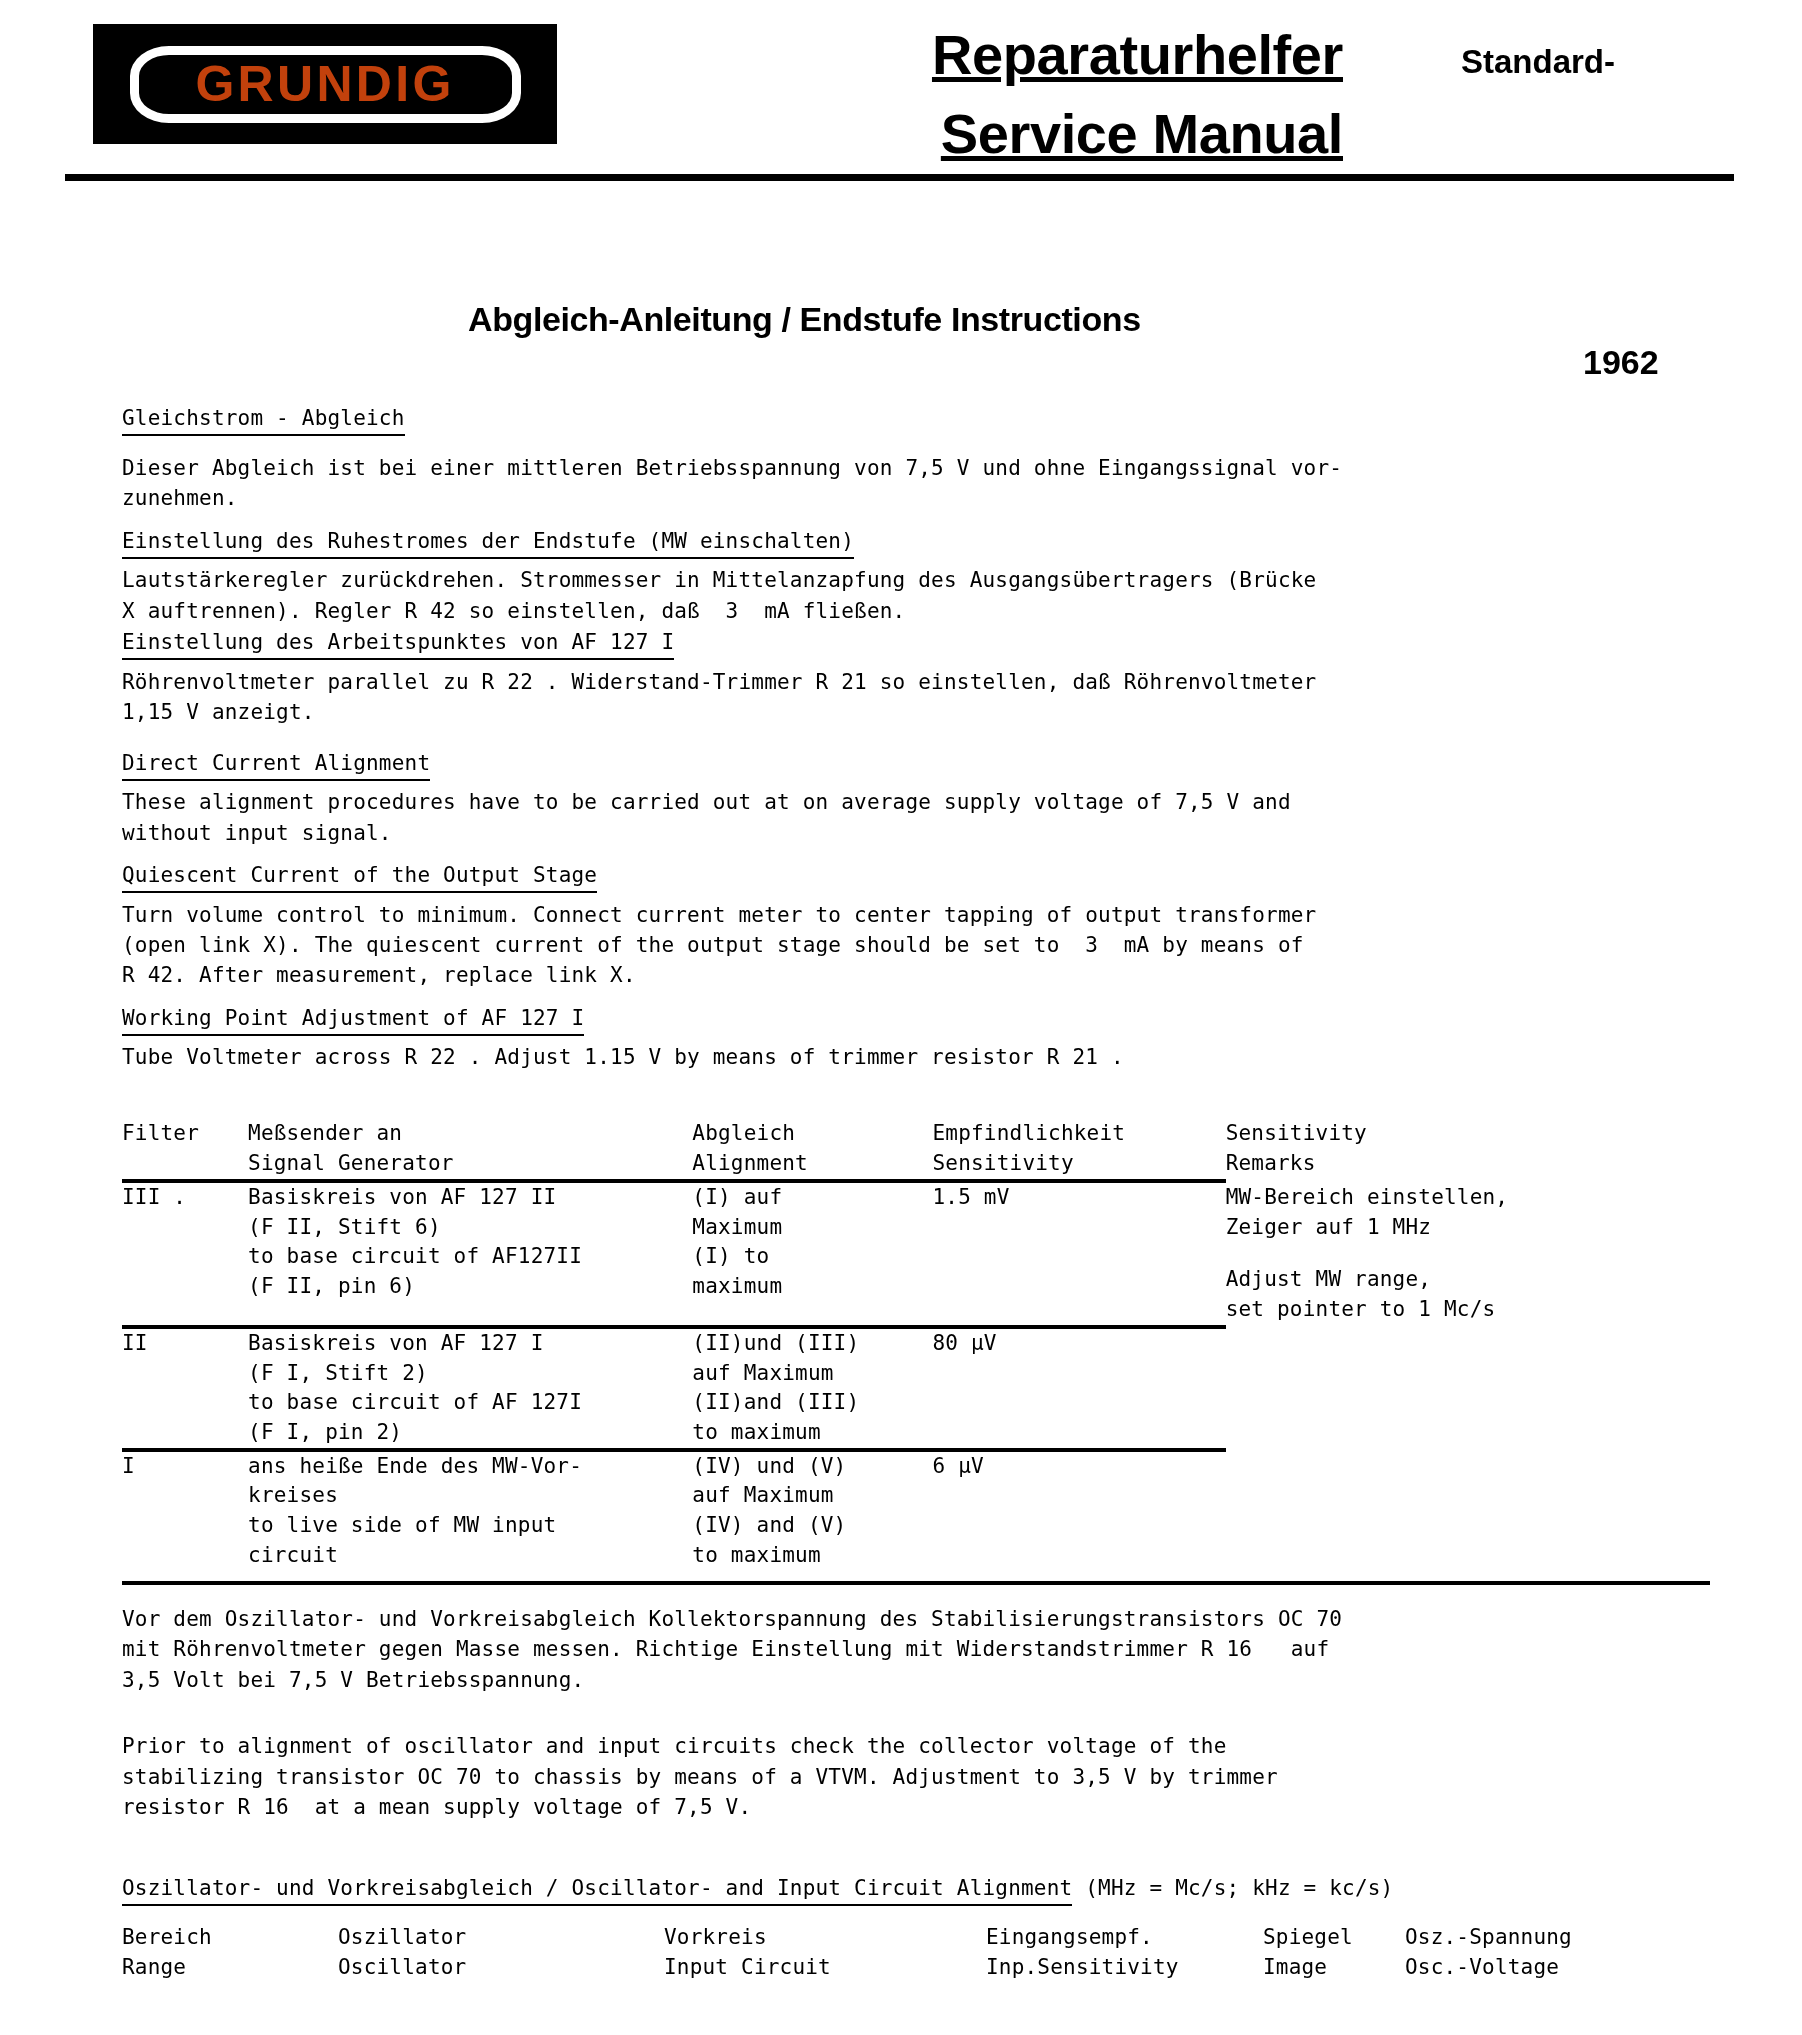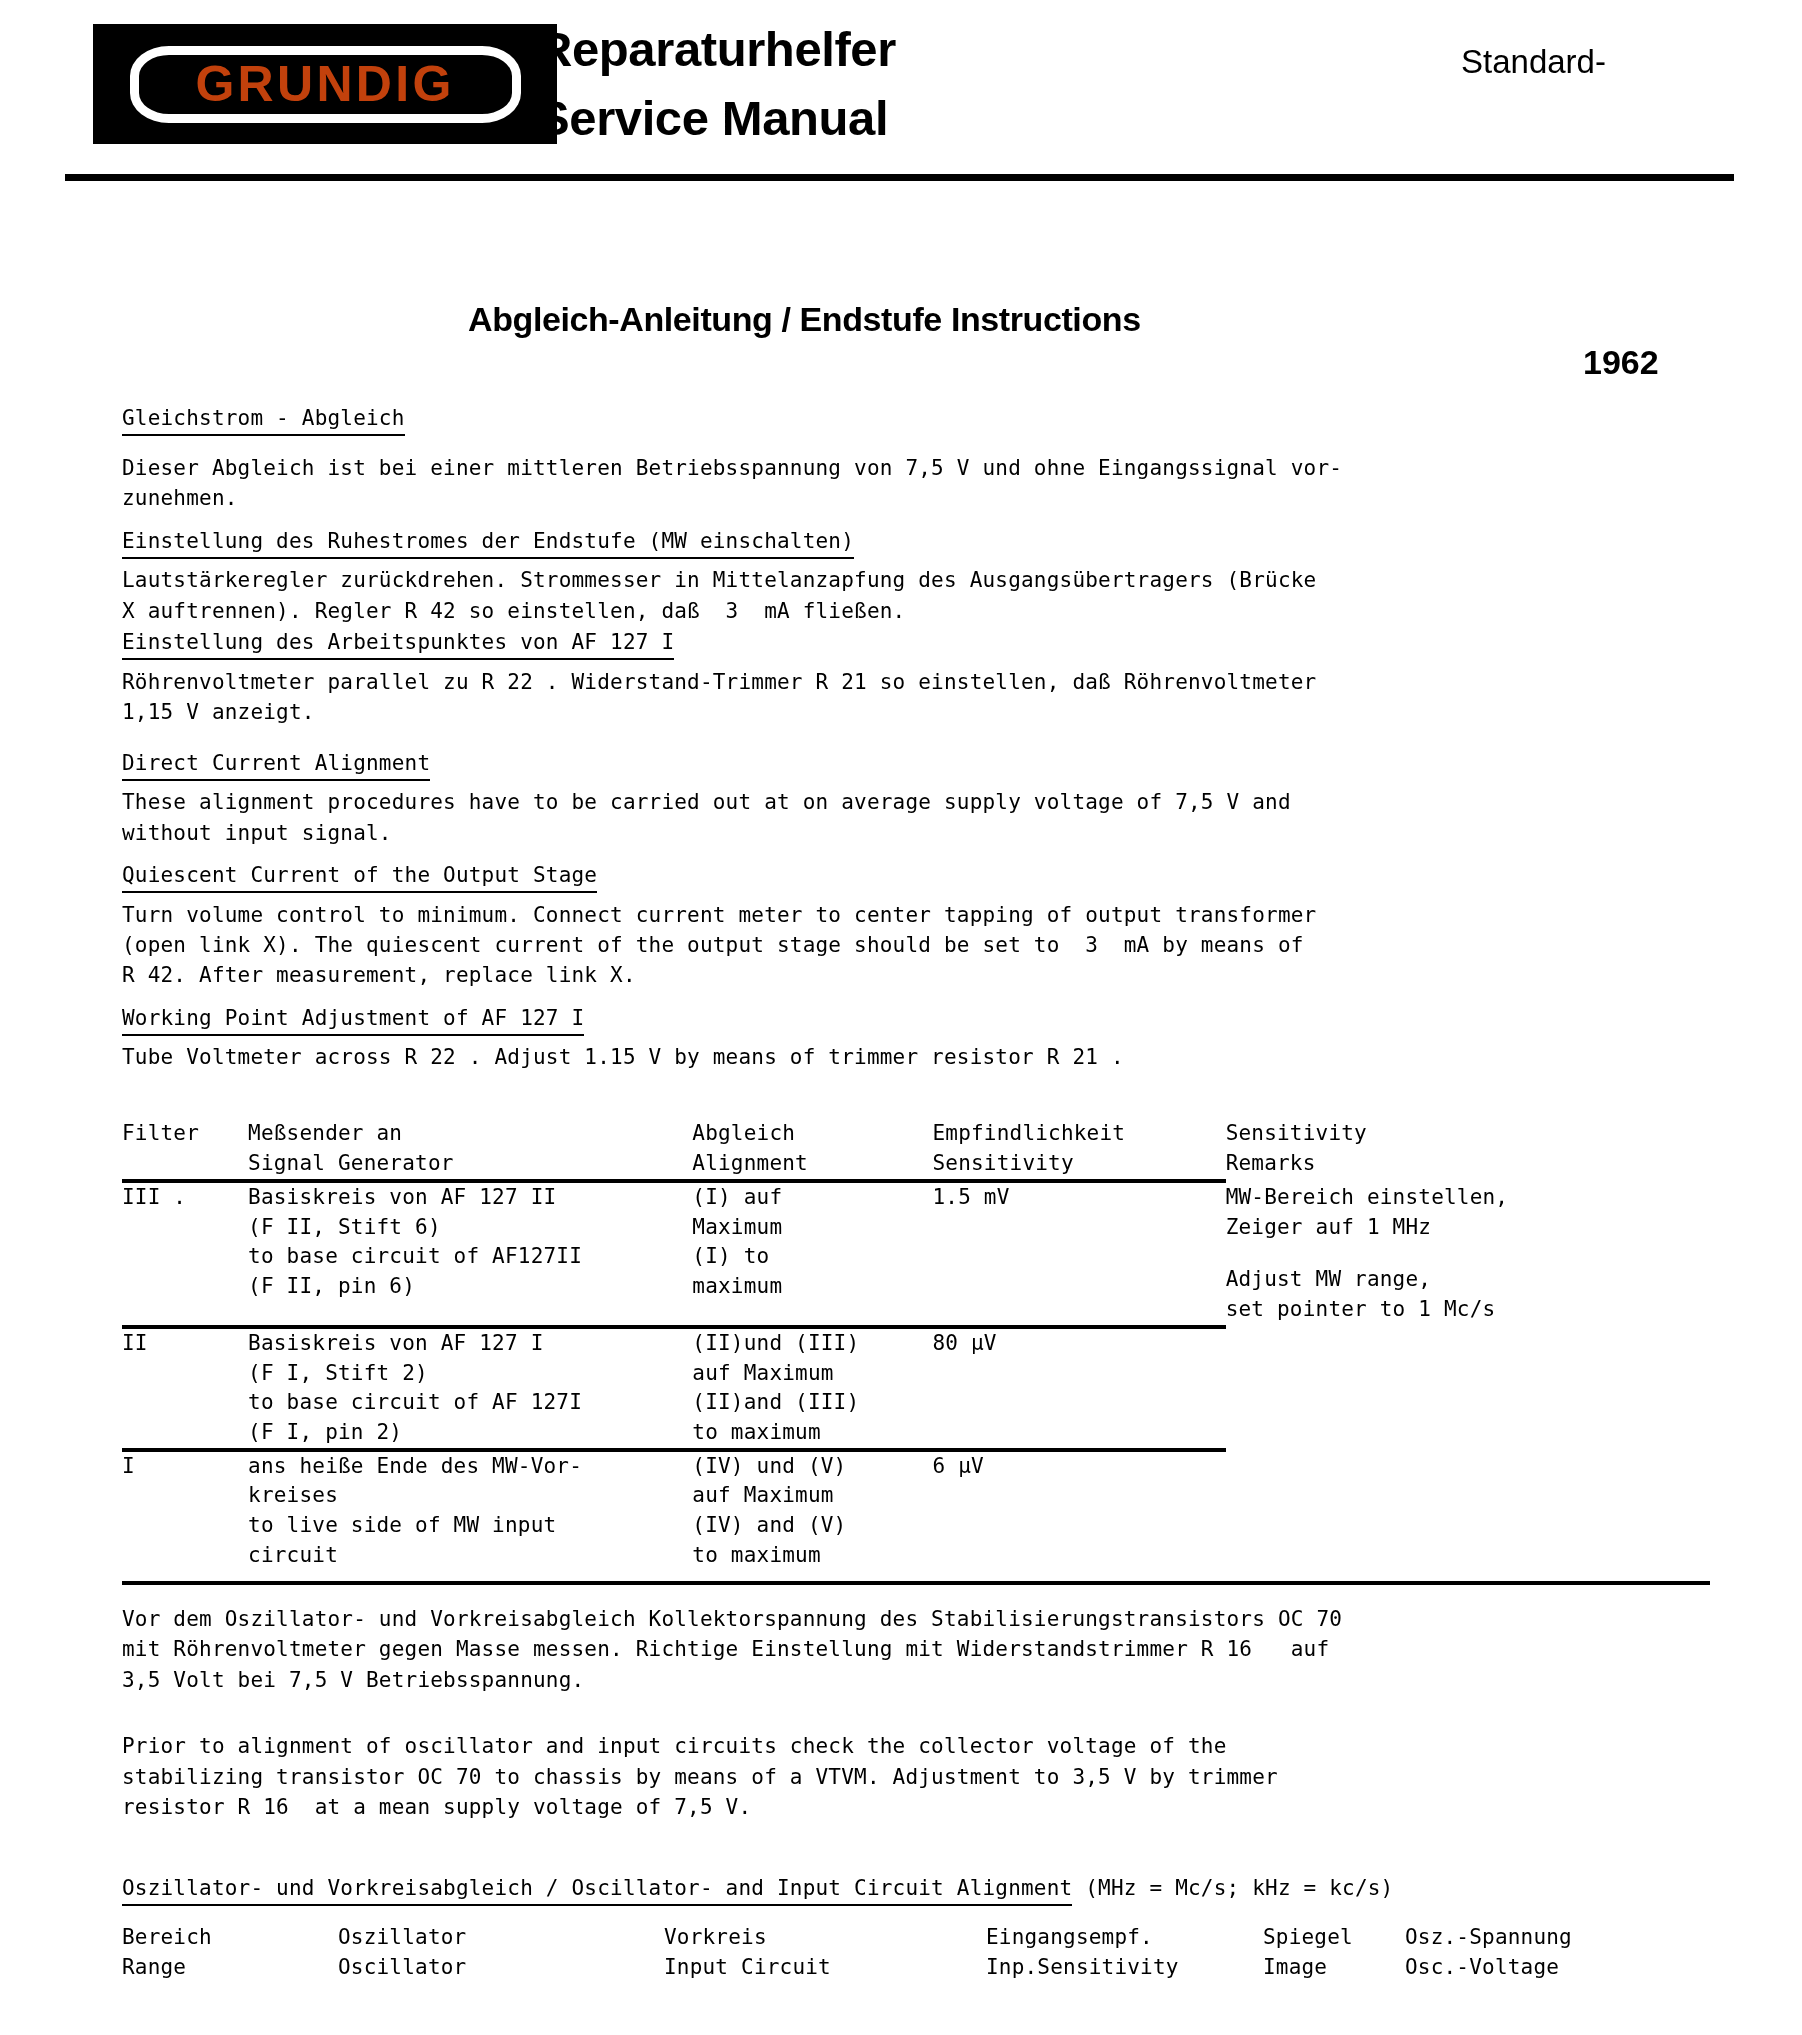--- a/index.html
+++ b/index.html
@@ -46,33 +46,34 @@
     font-weight: bold;
     font-size: 50px;
     letter-spacing: 3.3px;
     color: #c2410c;
     line-height: 1;
   }
   .mast-title {
     position: absolute;
     left: 537px; top: 14.7px;
     width: 806px;
-    text-align: left;
+    text-align: right;
     font-family: "Liberation Sans", sans-serif;
     font-weight: bold;
-    font-size: 49px;
+    font-size: 56px;
     line-height: 1.42;
     letter-spacing: -0.4px;
+    text-decoration: underline;
   }
   .mast-model {
     position: absolute;
     left: 1461px; top: 36px;
     width: 326px;
     font-family: "Liberation Sans", sans-serif;
-    font-weight: normal;
+    font-weight: bold;
     font-size: 33px;
     line-height: 1.58;
   }
 
   .rule-thick {
     position: absolute;
     left: 65px; top: 174px;
     width: 1669px; height: 7px;
     background: #000000;
   }

